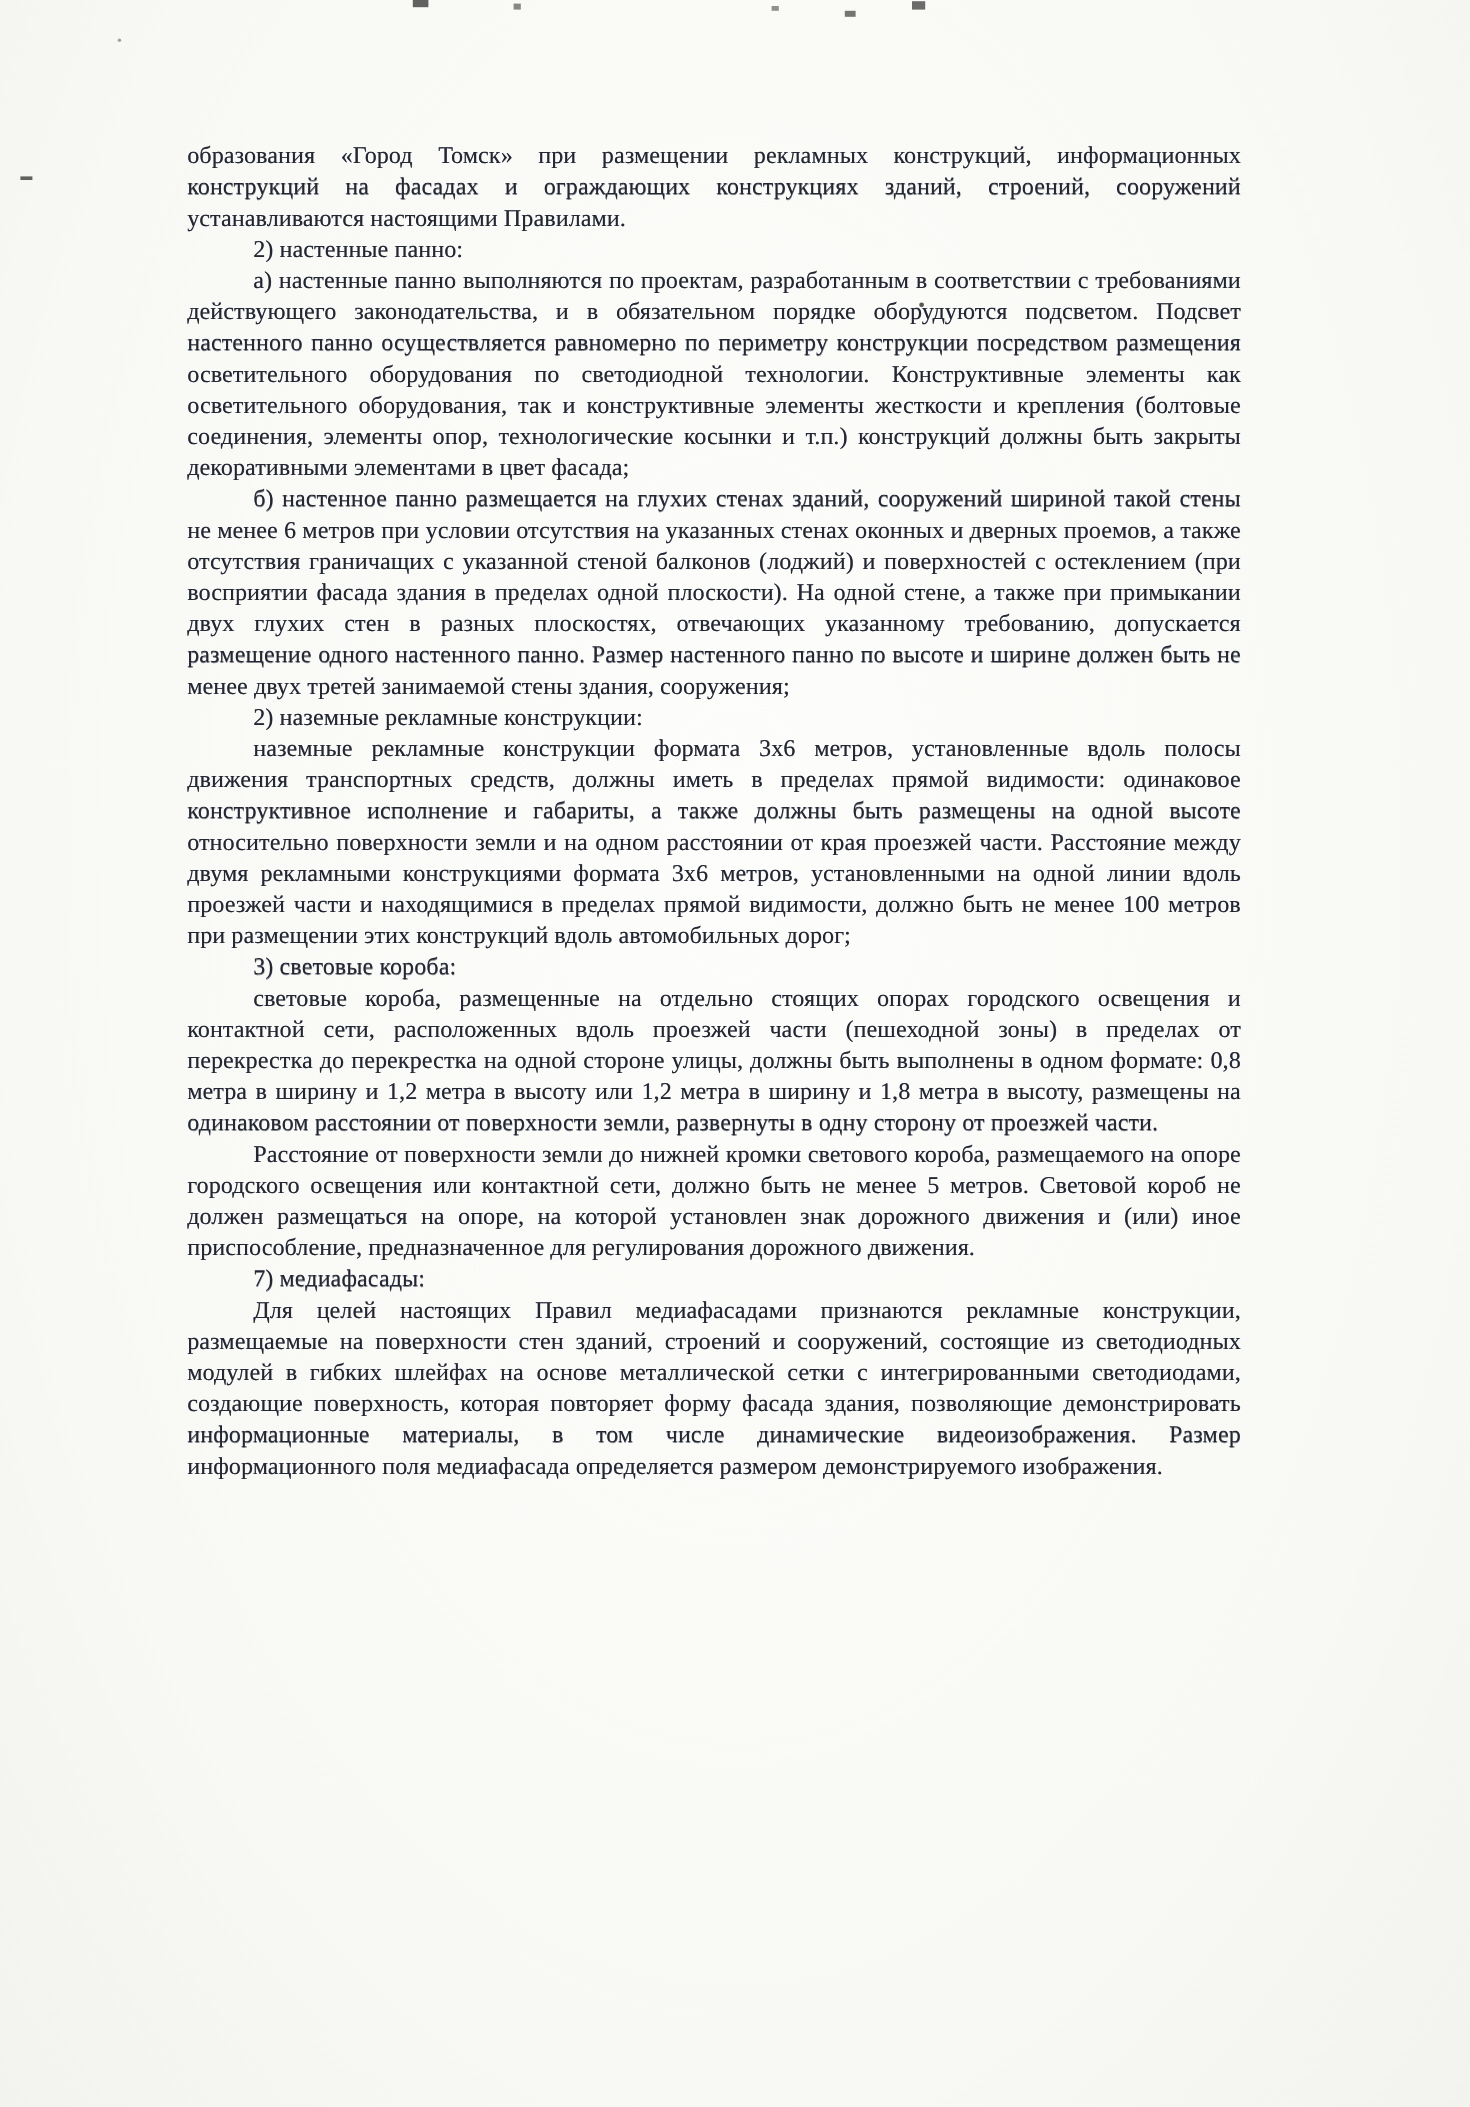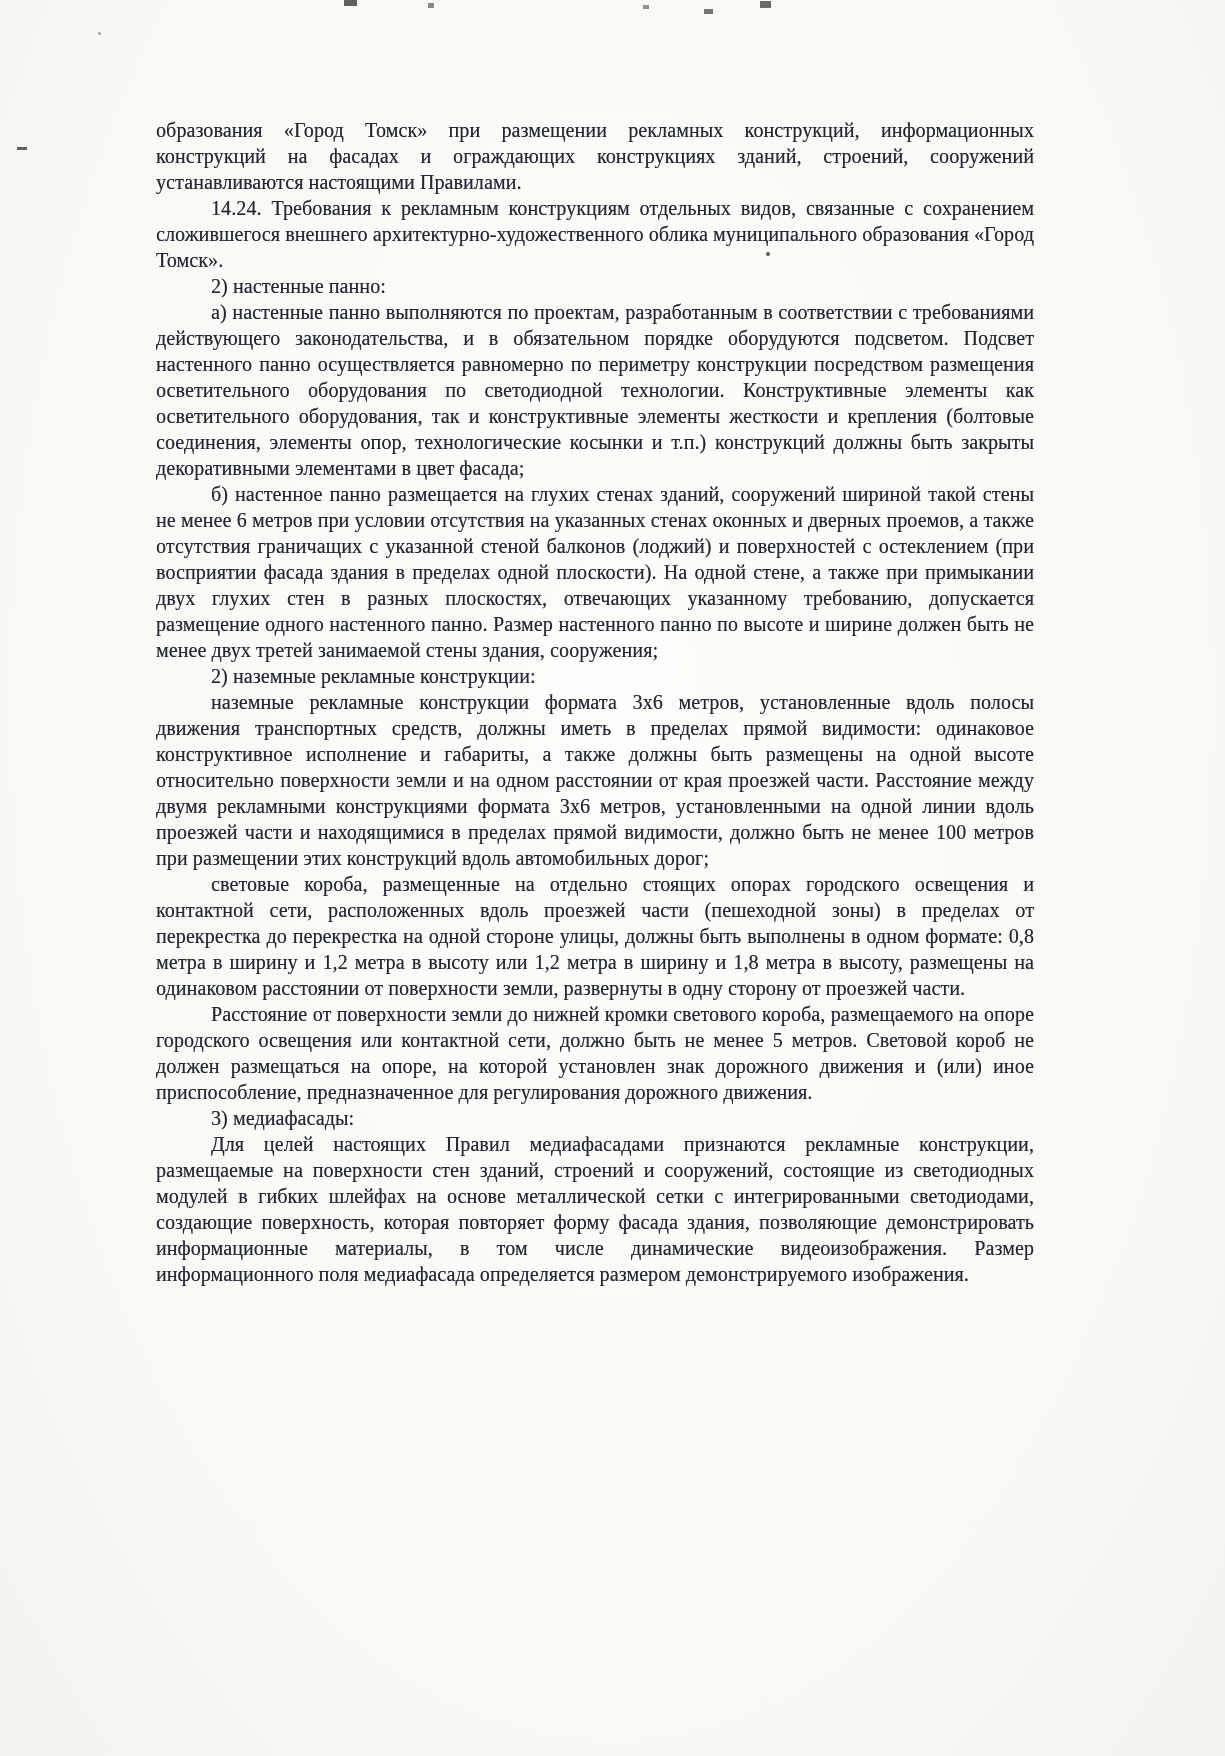--- a/index.html
+++ b/index.html
@@ -57,25 +57,25 @@
   <div class="artifact" style="left:428px;top:3px;width:6px;height:5px;opacity:.6"></div>
   <div class="artifact" style="left:643px;top:5px;width:6px;height:4px;opacity:.55"></div>
   <div class="artifact" style="left:704px;top:9px;width:9px;height:5px;opacity:.7"></div>
   <div class="artifact" style="left:760px;top:1px;width:11px;height:7px;opacity:.75"></div>
   <div class="artifact" style="left:17px;top:147px;width:10px;height:3px;opacity:.8"></div>
   <div class="artifact dot" style="left:98px;top:32px;width:3px;height:3px;opacity:.45"></div>
   <div class="artifact dot" style="left:766px;top:252px;width:4px;height:4px;opacity:.85"></div>
 
   <div class="content">
     <p class="para">образования «Город Томск» при размещении рекламных конструкций, информационных конструкций на фасадах и ограждающих конструкциях зданий, строений, сооружений устанавливаются настоящими Правилами.</p>
-    <p class="para indented">14.24. Требования к рекламным конструкциям отдельных видов, связанные с сохранением сложившегося внешнего архитектурно-художественного облика муниципального образования «Город Томск».</p>
     <p class="para indented">2) настенные панно:</p>
     <p class="para indented">а) настенные панно выполняются по проектам, разработанным в соответствии с требованиями действующего законодательства, и в обязательном порядке оборудуются подсветом. Подсвет настенного панно осуществляется равномерно по периметру конструкции посредством размещения осветительного оборудования по светодиодной технологии. Конструктивные элементы как осветительного оборудования, так и конструктивные элементы жесткости и крепления (болтовые соединения, элементы опор, технологические косынки и т.п.) конструкций должны быть закрыты декоративными элементами в цвет фасада;</p>
     <p class="para indented">б) настенное панно размещается на глухих стенах зданий, сооружений шириной такой стены не менее 6 метров при условии отсутствия на указанных стенах оконных и дверных проемов, а также отсутствия граничащих с указанной стеной балконов (лоджий) и поверхностей с остеклением (при восприятии фасада здания в пределах одной плоскости). На одной стене, а также при примыкании двух глухих стен в разных плоскостях, отвечающих указанному требованию, допускается размещение одного настенного панно. Размер настенного панно по высоте и ширине должен быть не менее двух третей занимаемой стены здания, сооружения;</p>
     <p class="para indented">2) наземные рекламные конструкции:</p>
     <p class="para indented">наземные рекламные конструкции формата 3х6 метров, установленные вдоль полосы движения транспортных средств, должны иметь в пределах прямой видимости: одинаковое конструктивное исполнение и габариты, а также должны быть размещены на одной высоте относительно поверхности земли и на одном расстоянии от края проезжей части. Расстояние между двумя рекламными конструкциями формата 3х6 метров, установленными на одной линии вдоль проезжей части и находящимися в пределах прямой видимости, должно быть не менее 100 метров при размещении этих конструкций вдоль автомобильных дорог;</p>
+    <p class="para indented">3) световые короба:</p>
     <p class="para indented">световые короба, размещенные на отдельно стоящих опорах городского освещения и контактной сети, расположенных вдоль проезжей части (пешеходной зоны) в пределах от перекрестка до перекрестка на одной стороне улицы, должны быть выполнены в одном формате: 0,8 метра в ширину и 1,2 метра в высоту или 1,2 метра в ширину и 1,8 метра в высоту, размещены на одинаковом расстоянии от поверхности земли, развернуты в одну сторону от проезжей части.</p>
     <p class="para indented">Расстояние от поверхности земли до нижней кромки светового короба, размещаемого на опоре городского освещения или контактной сети, должно быть не менее 5 метров. Световой короб не должен размещаться на опоре, на которой установлен знак дорожного движения и (или) иное приспособление, предназначенное для регулирования дорожного движения.</p>
-    <p class="para indented">3) медиафасады:</p>
+    <p class="para indented">7) медиафасады:</p>
     <p class="para indented">Для целей настоящих Правил медиафасадами признаются рекламные конструкции, размещаемые на поверхности стен зданий, строений и сооружений, состоящие из светодиодных модулей в гибких шлейфах на основе металлической сетки с интегрированными светодиодами, создающие поверхность, которая повторяет форму фасада здания, позволяющие демонстрировать информационные материалы, в том числе динамические видеоизображения. Размер информационного поля медиафасада определяется размером демонстрируемого изображения.</p>
   </div>
 
 </div>
 
 </body></html>

